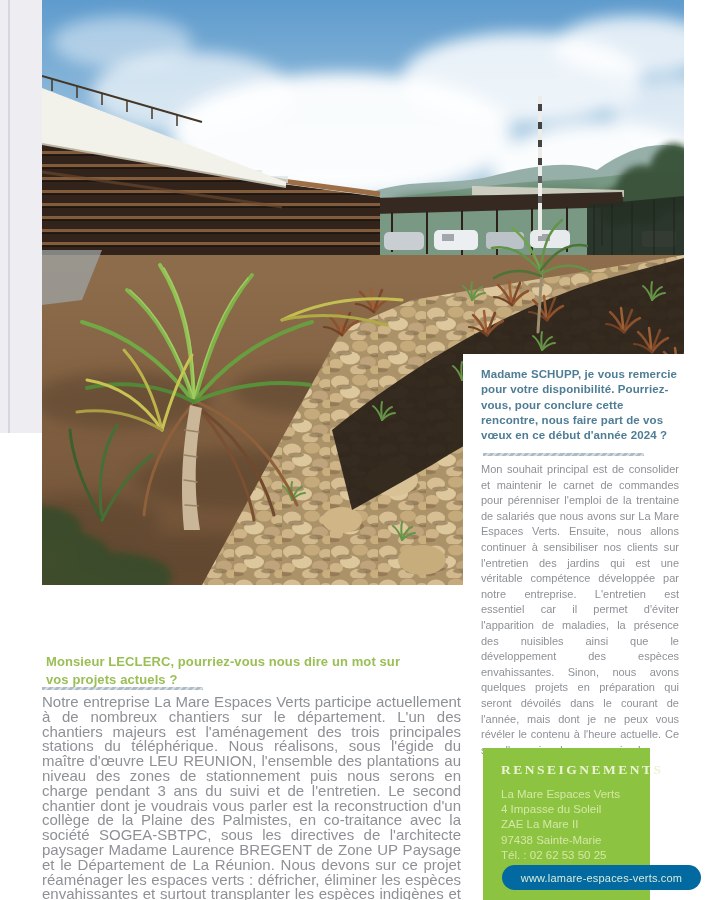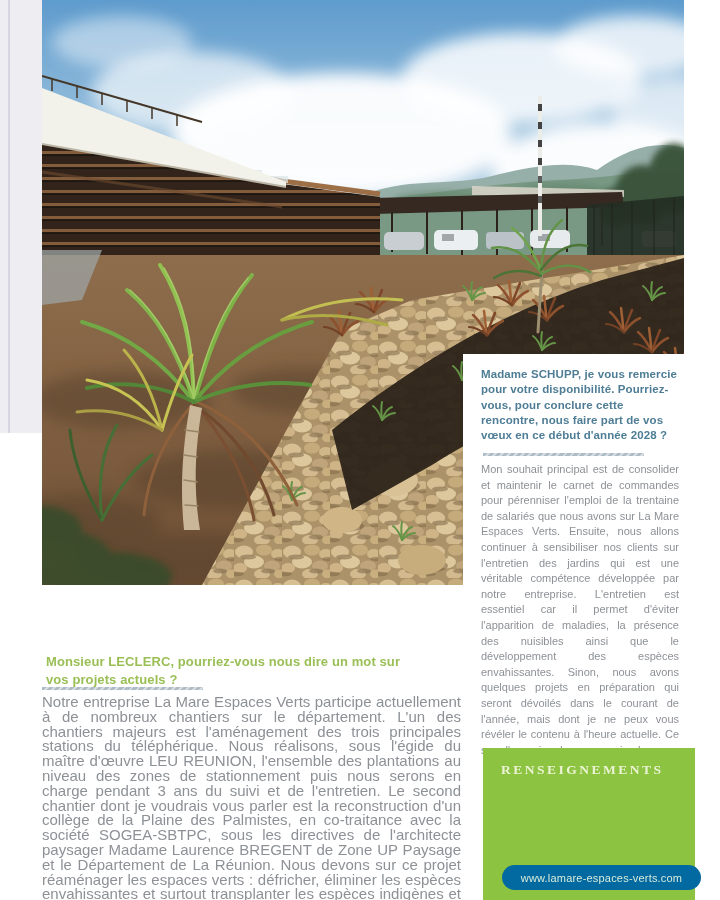--- a/index.html
+++ b/index.html
@@ -31,21 +31,21 @@
     background:repeating-linear-gradient(135deg,#9fb0bc 0 3px,#cdd6dd 3px 5px);}
   .div-right{left:483px;top:453px;width:161px;}
   .div-left{left:42px;top:687px;width:161px;}
 
   
   .answer{color:#8d9196;text-align:justify;}
   .a-right{left:481px;top:462px;width:198px;font-size:11px;line-height:15.6px;}
   .a-left{left:42px;top:695px;width:419px;font-size:15px;line-height:14.8px;}
 
   
-  .infobox{left:483px;top:748px;width:212px;height:152px;background:#8cc340;}
+  .infobox{left:483px;top:748px;width:167px;height:152px;background:#8cc340;}
   .infobox h3{
     margin:0;padding:14px 0 0 18px;
     font-family:"Liberation Serif", serif;
     font-size:13.5px;font-weight:bold;letter-spacing:2.5px;
     color:#ecf3d4;
   }
   .infobox .addr{padding:9px 14px 0 18px;font-size:11.5px;line-height:15.2px;color:#d4e8a6;}
   .pill{
     position:absolute;left:19px;top:117px;width:199px;height:25px;
     background:#0369a1;border-radius:13px;
@@ -322,26 +322,33 @@
     <ellipse cx="70" cy="577" rx="60" ry="25"></ellipse>
     <ellipse cx="0" cy="530" rx="40" ry="24"></ellipse>
   </g>
 
   <rect x="0" y="0" width="642" height="585" fill="#ffffff" opacity=".04"></rect>
 </svg>
 </figure>
 
 <div class="abs qbox"></div>
 
-<p class="abs question q-right" style="margin:0">Madame SCHUPP, je vous remercie pour votre disponibilité. Pourriez-vous, pour conclure cette rencontre, nous faire part de vos vœux en ce début d'année 2028 ?</p>
+<p class="abs question q-right" style="margin:0">Madame SCHUPP, je vous remercie pour votre disponibilité. Pourriez-vous, pour conclure cette rencontre, nous faire part de vos vœux en ce début d'année 2024 ?</p>
 <div class="abs divider div-right"></div>
 <p class="abs answer a-right" style="margin:0">Mon souhait principal est de consolider et maintenir le carnet de commandes pour pérenniser l'emploi de la trentaine de salariés que nous avons sur La Mare Espaces Verts. Ensuite, nous allons continuer à sensibiliser nos clients sur l'entretien des jardins qui est une véritable compétence développée par notre entreprise. L'entretien est essentiel car il permet d'éviter l'apparition de maladies, la présence des nuisibles ainsi que le développement des espèces envahissantes. Sinon, nous avons quelques projets en préparation qui seront dévoilés dans le courant de l'année, mais dont je ne peux vous révéler le contenu à l'heure actuelle. Ce sera l'occasion de nous revoir... !</p>
 
 <p class="abs question q-left" style="margin:4px">Monsieur LECLERC, pourriez-vous nous dire un mot sur vos projets actuels ?</p>
 <div class="abs divider div-left"></div>
 <p class="abs answer a-left" style="margin:0">Notre entreprise La Mare Espaces Verts participe actuellement à de nombreux chantiers sur le département. L'un des chantiers majeurs est l'aménagement des trois principales stations du téléphérique. Nous réalisons, sous l'égide du maître d'œuvre LEU REUNION, l'ensemble des plantations au niveau des zones de stationnement puis nous serons en charge pendant 3 ans du suivi et de l'entretien. Le second chantier dont je voudrais vous parler est la reconstruction d'un collège de la Plaine des Palmistes, en co-traitance avec la société SOGEA-SBTPC, sous les directives de l'architecte paysager Madame Laurence BREGENT de Zone UP Paysage et le Département de La Réunion. Nous devons sur ce projet réaménager les espaces verts : défricher, éliminer les espèces envahissantes et surtout transplanter les espèces indigènes et endémiques, dans le but de les réutiliser dans le nouveau plan d'aménagement. Ce projet est un véritable défi pour notre entreprise et nous devrions finaliser les travaux courant 2023.</p>
 
 <aside class="abs infobox">
   <h3>RENSEIGNEMENTS</h3>
+  <div class="addr">
+    <div>La Mare Espaces Verts</div>
+    <div>4 Impasse du Soleil</div>
+    <div>ZAE La Mare II</div>
+    <div>97438 Sainte-Marie</div>
+    <div>Tél. : 02 62 53 50 25</div>
+  </div>
   <div class="pill">
     <span>www.lamare-espaces-verts.com</span>
   </div>
 </aside>
 
 </body></html>

